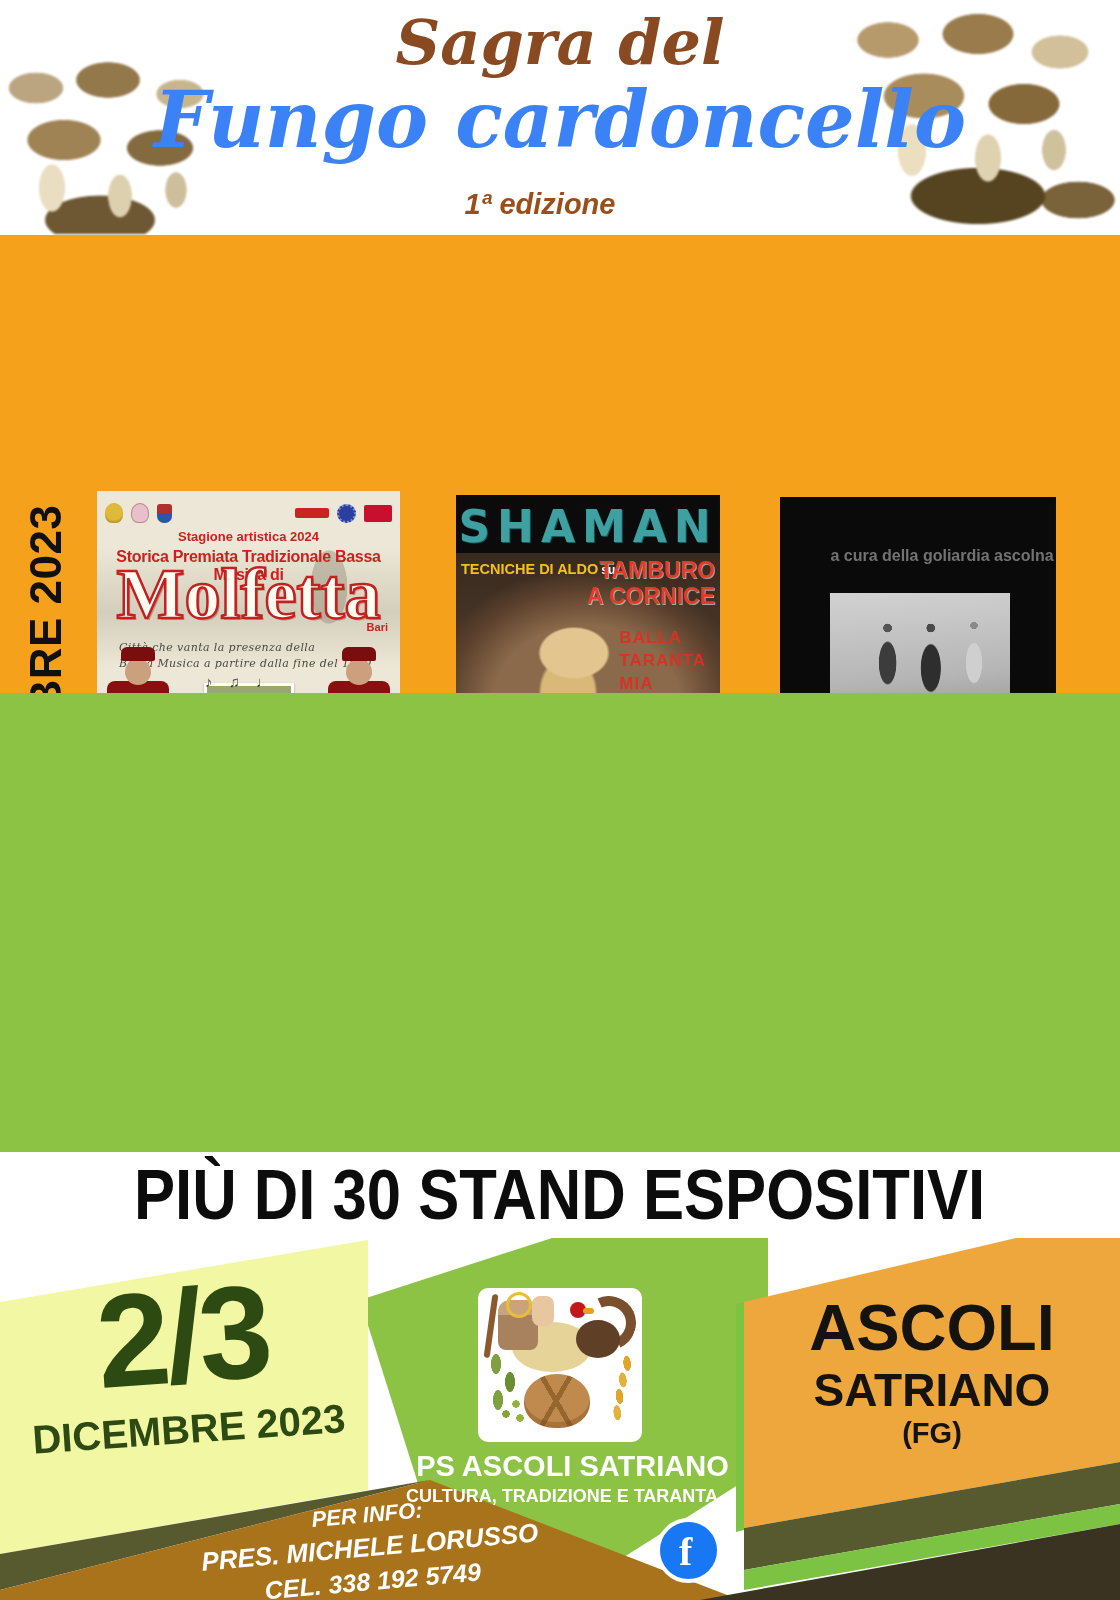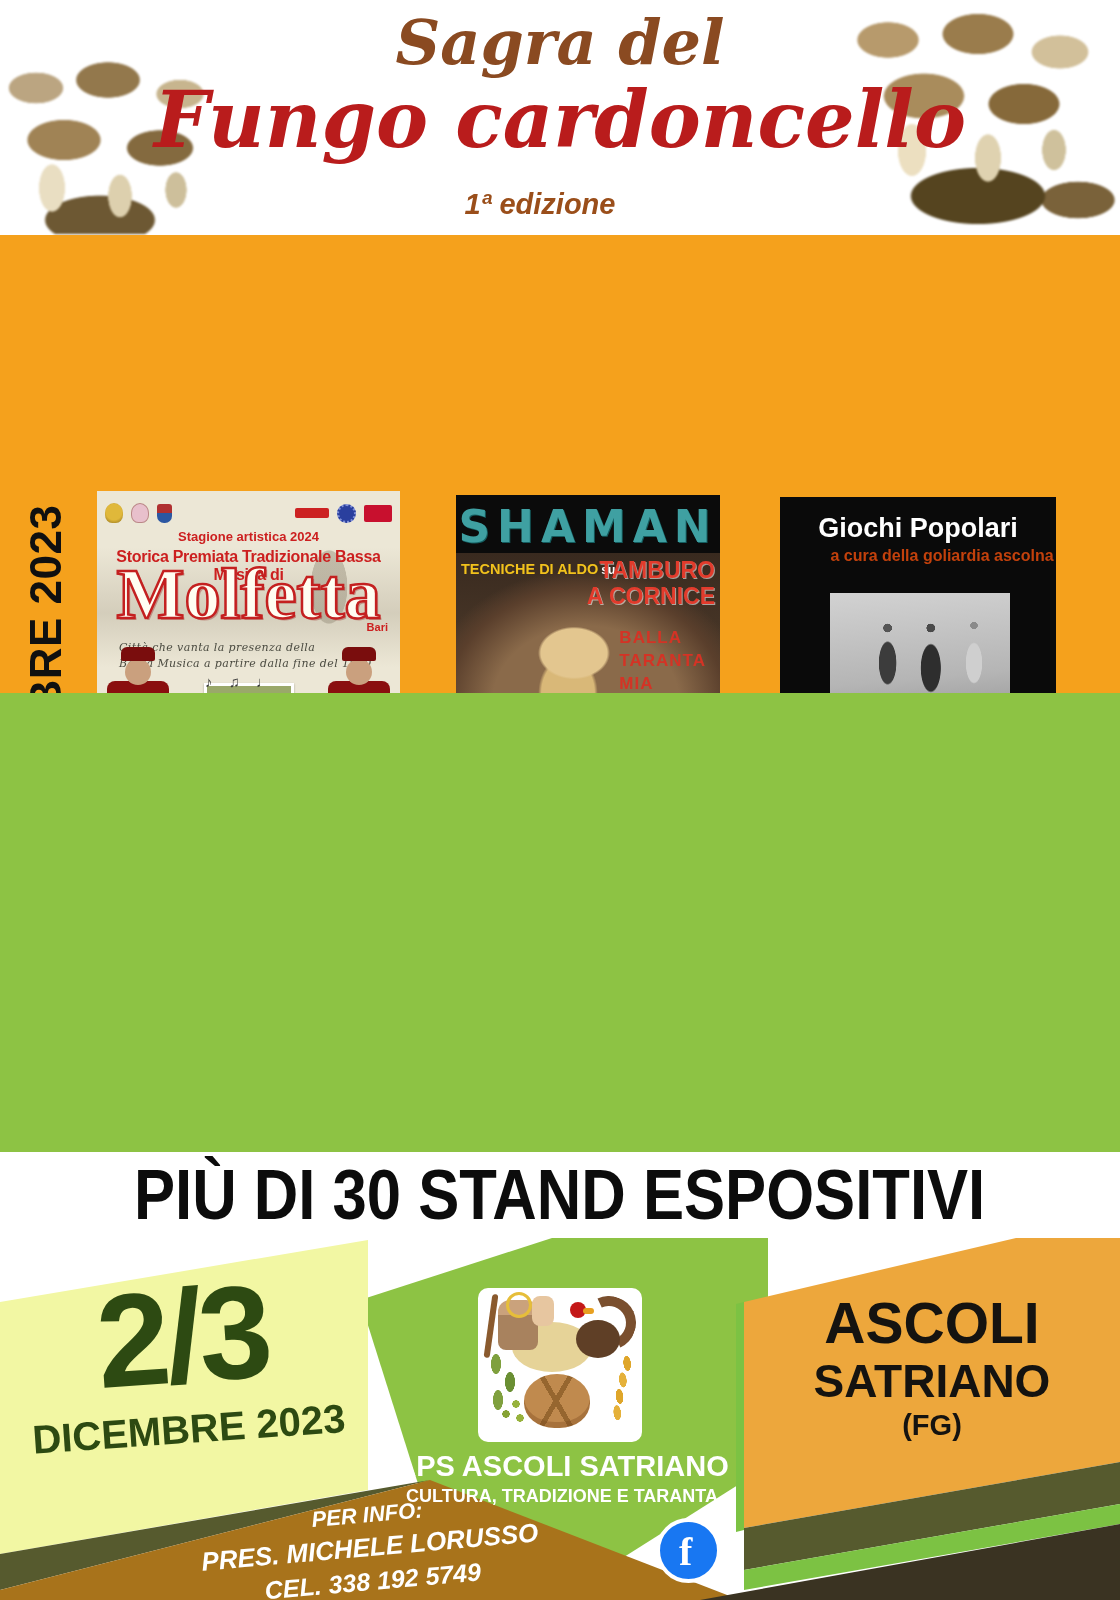--- a/index.html
+++ b/index.html
@@ -3,21 +3,21 @@
 <meta charset="utf-8">
 <style>
   html,body{margin:0;padding:0;background:#fff;}
   .poster{position:relative;width:1120px;height:1600px;margin:0 auto;background:#fff;overflow:hidden;
           font-family:"Liberation Sans",sans-serif;color:#111;}
 
   
   .hdr-title1{position:absolute;left:0;right:0;top:6px;text-align:center;
     font-family:"DejaVu Serif",serif;font-style:italic;font-weight:700;font-size:62px;color:#8a4a21;}
   .hdr-title2{position:absolute;left:0;right:0;top:74px;text-align:center;
-    font-family:"DejaVu Serif",serif;font-style:italic;font-weight:700;font-size:78px;color:#b91c1c;}
+    font-family:"DejaVu Serif",serif;font-style:italic;font-weight:700;font-size:78px;color:#3b82f6;}
   .hdr-ed{position:absolute;left:0;right:40px;top:188px;text-align:center;
     font-style:italic;font-weight:900;font-size:29px;color:#9a4e1a;}
   .mush{position:absolute;filter:blur(1.1px);}
   .mush-l{left:0;top:28px;width:238px;height:206px;background:
     radial-gradient(ellipse 46px 26px at 36px 60px,#bba581 0 58%,transparent 60%),
     radial-gradient(ellipse 54px 30px at 108px 52px,#93784c 0 58%,transparent 60%),
     radial-gradient(ellipse 40px 24px at 180px 66px,#c7b58e 0 58%,transparent 60%),
     radial-gradient(ellipse 62px 34px at 64px 112px,#a08355 0 58%,transparent 60%),
     radial-gradient(ellipse 56px 30px at 160px 120px,#846a3f 0 58%,transparent 60%),
     radial-gradient(ellipse 22px 40px at 52px 160px,#e9dec2 0 58%,transparent 60%),
@@ -111,21 +111,21 @@
     text-shadow:1px 1px 0 rgba(255,255,255,.55);}
   .sh-balla{position:absolute;right:14px;top:132px;font-weight:900;font-size:17px;line-height:1.35;color:#d43325;letter-spacing:1px;}
   .sh-foot{position:absolute;left:0;bottom:0;width:100%;height:88px;background:#fff;display:flex;flex-direction:column;align-items:center;justify-content:center;gap:1px;}
   .sh-date{font-weight:800;font-size:28px;color:#0c0c0c;transform:scaleX(.88);white-space:nowrap;}
   .sh-t{font-weight:700;font-size:12.5px;color:#0c0c0c;}
   .sh-place{font-weight:800;font-size:25px;color:#0c0c0c;transform:scaleX(.85);white-space:nowrap;}
 
   
   .giochi{left:780px;top:262px;width:276px;height:416px;background:#0a0a0a;}
   .gi-title{position:absolute;left:0;right:0;top:16px;text-align:center;font-weight:800;font-size:27px;color:#fff;}
-  .gi-sub{position:absolute;left:0;right:0;top:50px;text-align:center;font-weight:800;font-size:16px;color:#c2410c;padding-left:48px;}
+  .gi-sub{position:absolute;left:0;right:0;top:50px;text-align:center;font-weight:800;font-size:16px;color:#737373;padding-left:48px;}
   .gi-photo{position:absolute;left:50px;top:96px;width:180px;height:250px;background:
     radial-gradient(ellipse 14px 34px at 32% 28%,#3c3c3c 0 60%,transparent 65%),
     radial-gradient(circle 7px at 32% 14%,#555 0 60%,transparent 65%),
     radial-gradient(ellipse 16px 38px at 56% 30%,#2e2e2e 0 60%,transparent 65%),
     radial-gradient(circle 7px at 56% 14%,#4a4a4a 0 60%,transparent 65%),
     radial-gradient(ellipse 13px 32px at 80% 28%,#cfcfcf 0 60%,transparent 65%),
     radial-gradient(circle 6px at 80% 13%,#8a8a8a 0 60%,transparent 65%),
     linear-gradient(175deg,#d2d2d2 0,#b5b5b5 35%,#8a8a8a 62%,#747474 100%);}
   .gi-chalk{position:absolute;left:10%;top:52%;width:80%;height:42%;border:2px solid rgba(255,255,255,.55);
     transform:rotate(-6deg) skewX(-18deg);}
@@ -223,21 +223,21 @@
     radial-gradient(ellipse 6px 12px at 18px 28px,#e5b13a 0 60%,transparent 65%),
     radial-gradient(ellipse 6px 12px at 13px 44px,#dfa62a 0 60%,transparent 65%),
     radial-gradient(ellipse 6px 12px at 9px 60px,#e5b13a 0 60%,transparent 65%);}
   .lb-bread{left:46px;top:86px;width:66px;height:54px;border-radius:50% 50% 46% 46%;
     background:linear-gradient(60deg,transparent 46%,#96662f 46% 52%,transparent 52%),
     linear-gradient(120deg,transparent 46%,#96662f 46% 52%,transparent 52%),#c08a4e;
     box-shadow:inset 0 -6px 0 rgba(120,70,30,.35);}
   .org-name{position:absolute;left:368px;width:388px;top:212px;text-align:center;font-weight:900;font-size:29px;color:#fff;}
   .org-tag{position:absolute;left:368px;width:388px;top:248px;text-align:center;font-weight:800;font-size:18px;color:#fff;}
   .town{position:absolute;left:744px;width:376px;top:54px;text-align:center;color:#151310;}
-  .tw1{font-weight:900;font-size:57px;line-height:1.1;}
+  .tw1{font-weight:900;font-size:65px;line-height:1.1;}
   .tw2{font-weight:900;font-size:46px;line-height:1.15;}
   .tw3{font-weight:800;font-size:29px;line-height:1.2;}
   .info{position:absolute;left:120px;width:500px;top:262px;text-align:center;transform:rotate(-5deg);
     color:#fff;font-style:italic;font-weight:900;line-height:1.35;}
   .i1{font-size:22px;}.i2{font-size:26px;}.i3{font-size:25px;}
   .fb{position:absolute;left:656px;top:280px;width:57px;height:57px;border-radius:50%;background:#1877f2;border:4px solid #fff;box-sizing:content-box;}
   .fb::after{content:"f";position:absolute;left:19px;top:6px;font-weight:900;font-size:40px;color:#fff;font-family:"Liberation Serif",serif;}
 </style>
 </head>
 <body>
@@ -320,21 +320,20 @@
       </div>
       <div class="sh-foot">
         <div class="sh-date">2 DICEMBRE 2023</div>
         <div class="sh-t">ORE 19.00 ITINERANTE</div>
         <div class="sh-t">ORE 22.30 PIAZZA G. PAOLO II</div>
         <div class="sh-place">ASCOLI SATRIANO (FG)</div>
       </div>
     </article>
 
     <article class="card giochi">
-      <div class="gi-title">Giochi Popolari</div>
       <div class="gi-sub">a cura della goliardia ascolna</div>
       <div class="gi-photo">
         <div class="gi-chalk"></div>
       </div>
       <div class="gi-time">ore 16.00</div>
     </article>
   </section>
 
   <section class="band2">
     <div class="vlabel vl2">3 DICEMBRE 2023</div>

